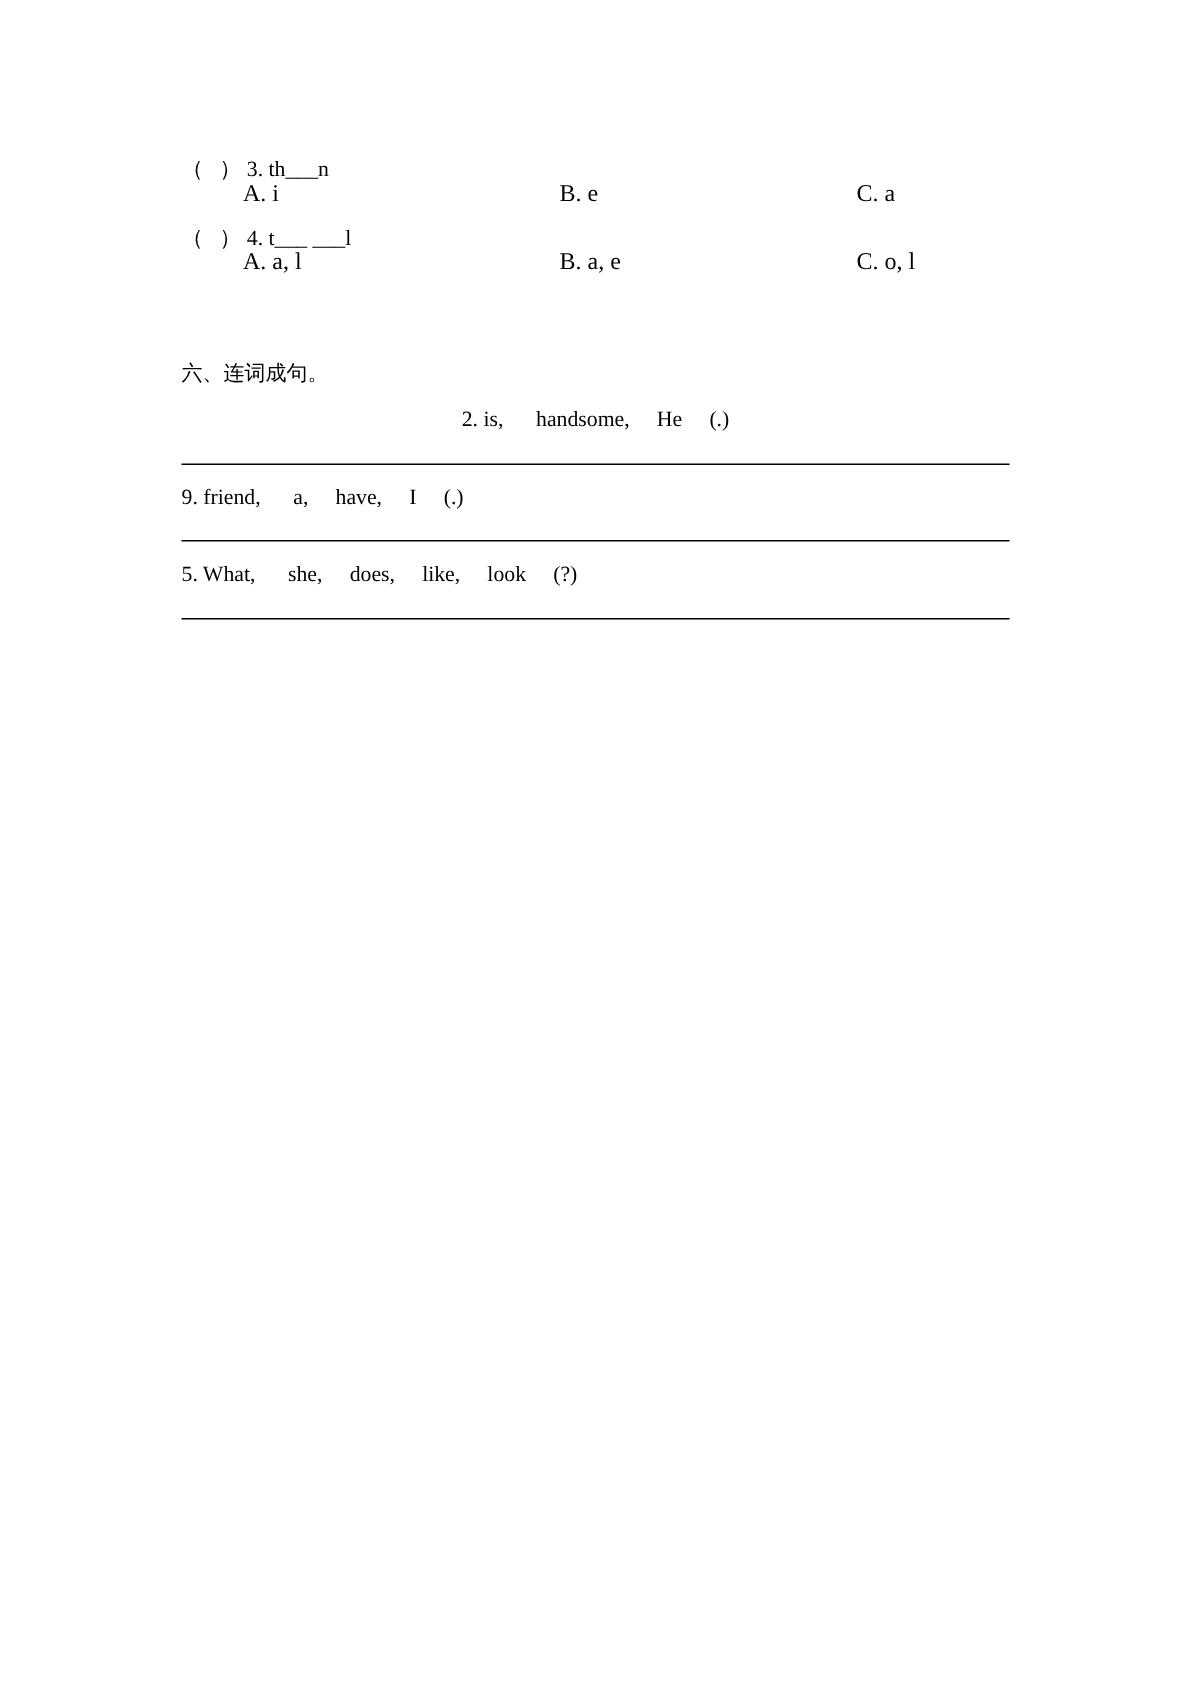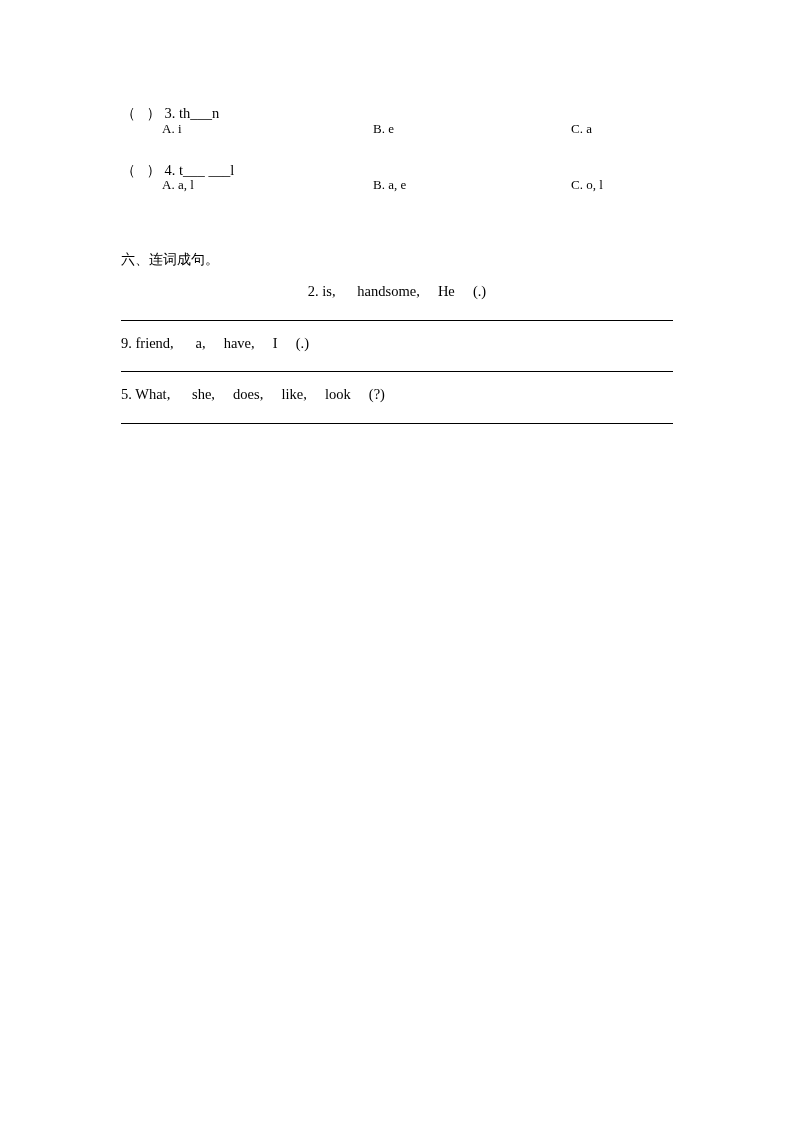--- a/index.html
+++ b/index.html
@@ -33,33 +33,33 @@
   .mc-question {
     font-size: 14.5px;
     line-height: 1.0;
     white-space: pre;
     margin: 0;
     padding: 0;
   }
   .mc-options {
     position: relative;
     height: 30px;
-    font-size: 13px;
+    font-size: 16px;
   }
   .mc-options .opt {
     position: absolute;
     top: 0;
     white-space: pre;
   }
   .opt-a { left: 41px; }
   .opt-b { left: 252px; }
   .opt-c { left: 450px; }
 
   .row-q3 { margin-top: 0; }
-  .row-q4 { margin-top: 12px; }
+  .row-q4 { margin-top: 1px; }
 
   
   .section-heading {
     font-family: "DejaVu Sans", sans-serif;
     font-size: 14px;
     margin-top: 44px;
     letter-spacing: 0px;
     white-space: pre;
   }
 

